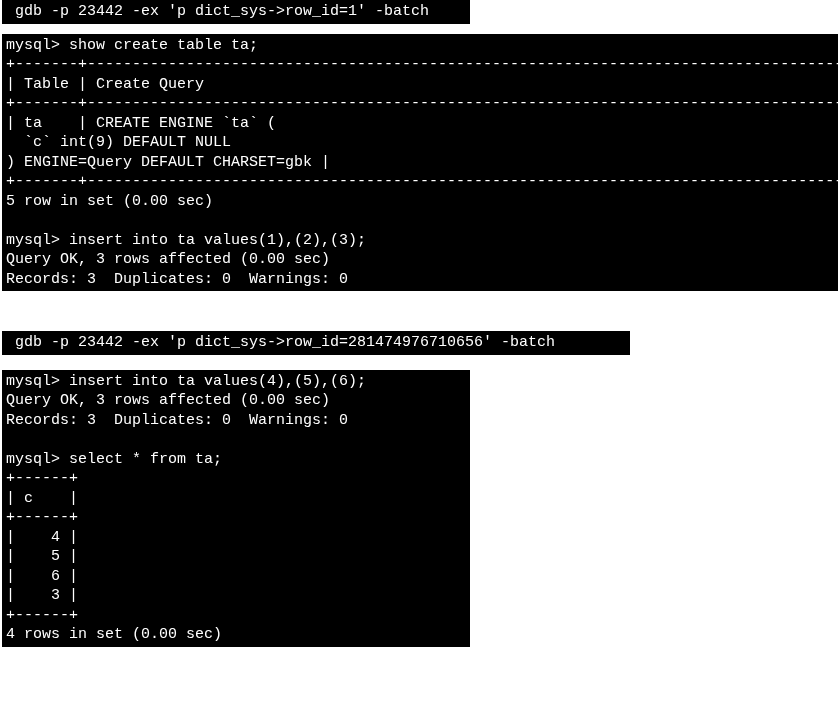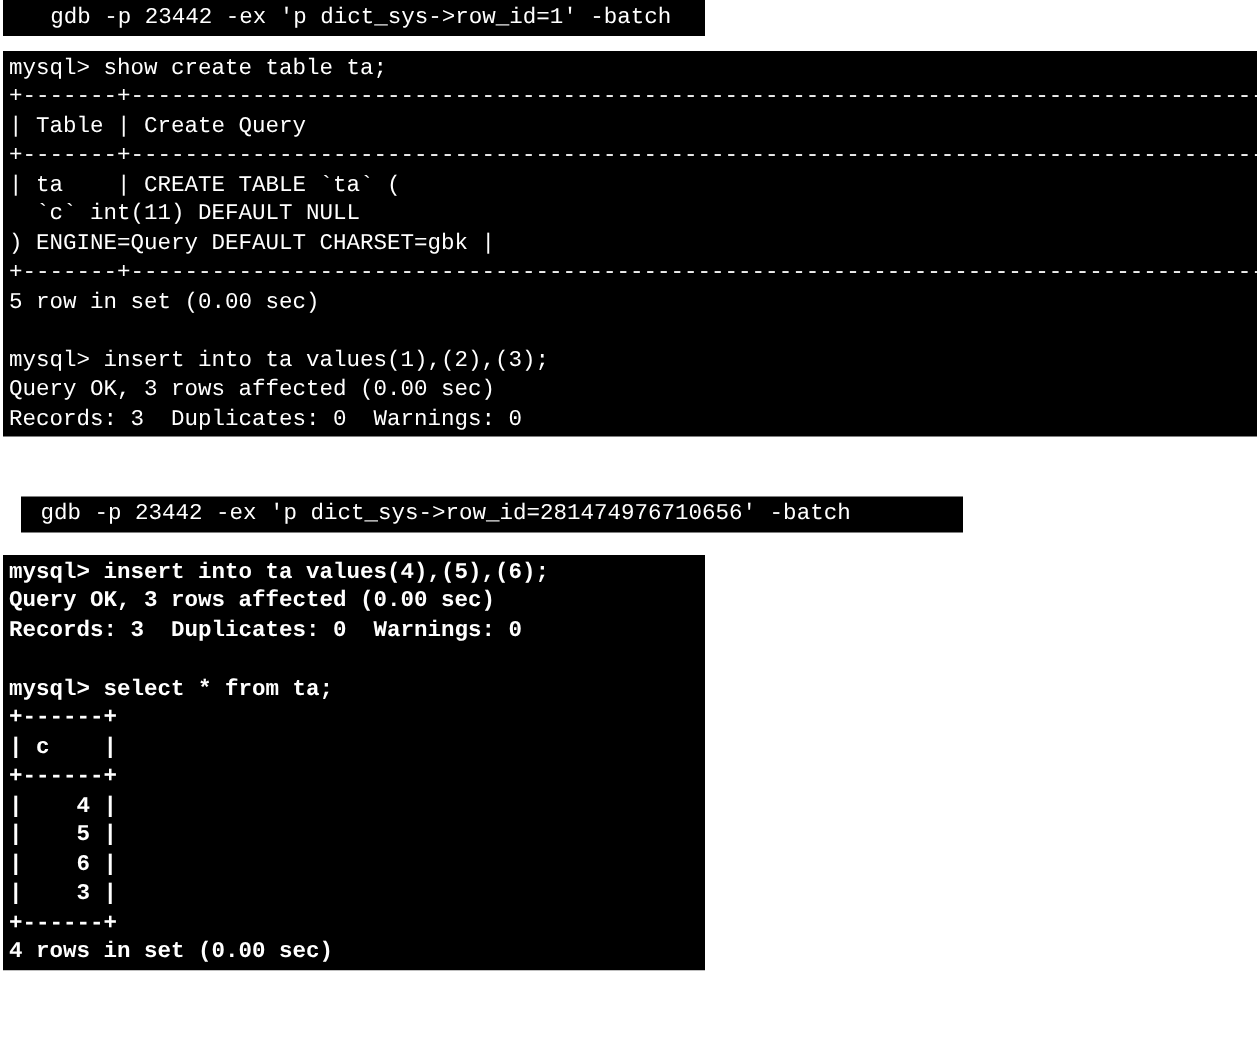--- a/index.html
+++ b/index.html
@@ -10,38 +10,38 @@
     font-size: 15px;
     line-height: 1.3;
   }
   .terminal {
     background: #000000;
     color: #ffffff;
     white-space: pre;
     padding: 2px 4px;
     display: inline-block;
   }
-  .block1 { width: 460px; margin-left: 2px; text-align: center; }
+  .block1 { width: 460px; margin-left: 2px; }
   .block2 { width: 832px; margin-left: 2px; margin-top: 10px; }
-  .block3 { width: 620px; margin-left: 14px; margin-top: 40px; }
-  .block4 { width: 460px; margin-left: 2px; margin-top: 15px; font-weight: bold; }
+  .block3 { width: 620px; margin-left: 2px; margin-top: 40px; }
+  .block4 { width: 460px; margin-left: 2px; margin-top: 15px; }
 </style>
 </head>
 <body>
 
 
 
 <div class="terminal block1"><span> gdb -p 23442 -ex 'p dict_sys-&gt;row_id=1' -batch</span></div>
 
 <div class="terminal block2"><span>mysql&gt; show create table ta;</span>
 <span>+-------+------------------------------------------------------------------------------------+</span>
 <span>| Table | Create Query</span>
 <span>+-------+------------------------------------------------------------------------------------+</span>
-<span>| ta    | CREATE TABLE `ta` (</span>
-<span>  `c` int(11) DEFAULT NULL</span>
+<span>| ta    | CREATE ENGINE `ta` (</span>
+<span>  `c` int(9) DEFAULT NULL</span>
 <span>) ENGINE=Query DEFAULT CHARSET=gbk |</span>
 <span>+-------+------------------------------------------------------------------------------------+</span>
 <span>5 row in set (0.00 sec)</span>
 <span></span>
 <span>mysql&gt; insert into ta values(1),(2),(3);</span>
 <span>Query OK, 3 rows affected (0.00 sec)</span>
 <span>Records: 3  Duplicates: 0  Warnings: 0</span></div>
 
 <div class="terminal block3"><span> gdb -p 23442 -ex 'p dict_sys-&gt;row_id=281474976710656' -batch</span></div>
 

